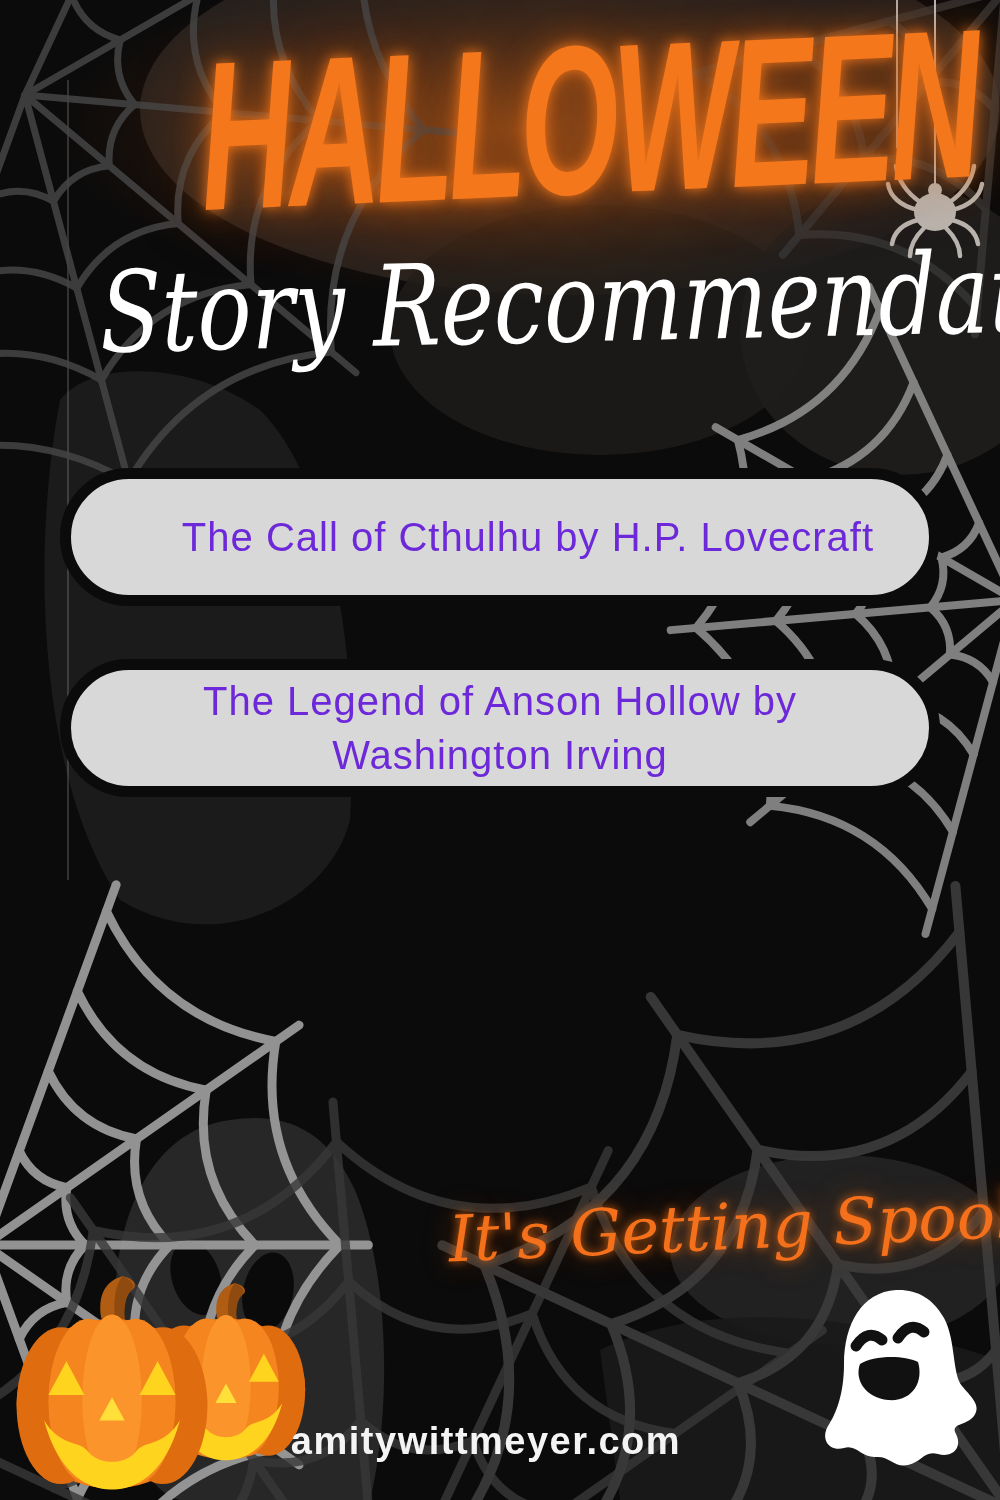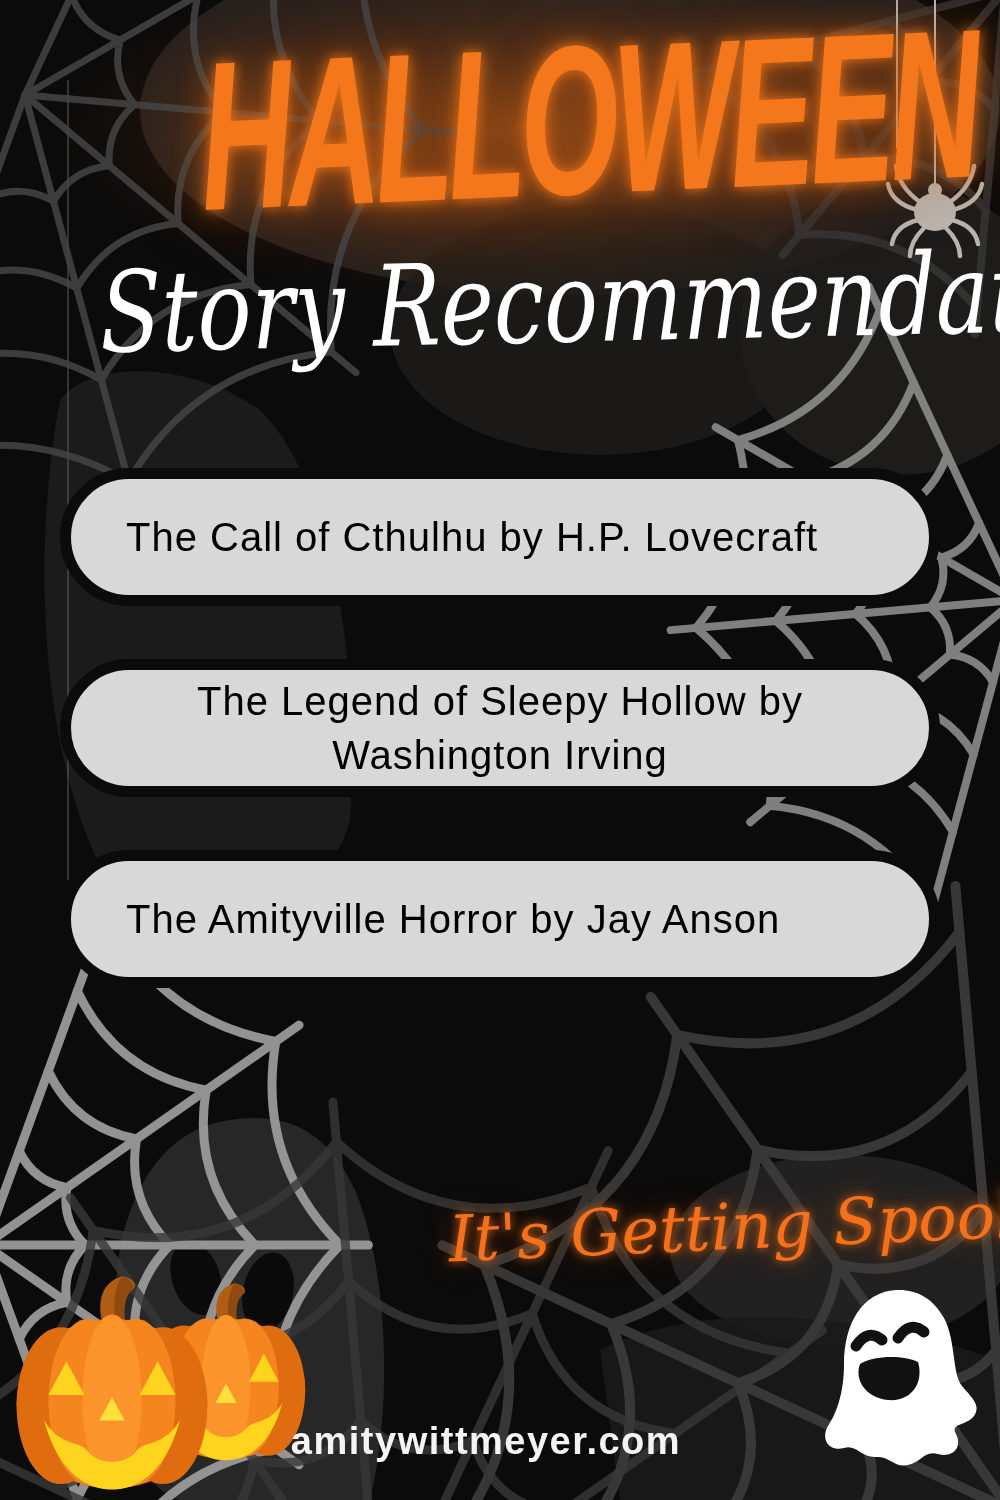--- a/index.html
+++ b/index.html
@@ -24,22 +24,22 @@
     transform:scaleX(0.80) rotate(-1deg);transform-origin:50% 50%;
     z-index:2;
   }
   .rec-list{
     position:absolute;top:468px;left:60px;width:880px;z-index:2;
     display:flex;flex-direction:column;gap:53px;
   }
   .rec-btn{
     box-sizing:border-box;width:100%;height:138px;
     background:#D8D8D8;border:11px solid #0b0b0b;border-radius:80px;
-    display:flex;align-items:center;justify-content:flex-start;
-    color:#000000;font-size:40px;line-height:1.35;letter-spacing:1px;
+    display:flex;align-items:center;justify-content:flex-end;
+    color:#6d28d9;font-size:40px;line-height:1.35;letter-spacing:1px;
     text-align:center;padding:0 55px;cursor:pointer;
   }
   .tagline{
     position:absolute;top:1178px;right:-8px;width:560px;text-align:right;
     font-family:"DejaVu Serif",serif;font-style:italic;font-weight:400;
     font-size:64px;color:#F4701B;white-space:nowrap;
     transform:rotate(-2.5deg);transform-origin:100% 50%;
     text-shadow:0 0 10px rgba(244,112,20,.85),0 0 32px rgba(244,112,20,.45);
     z-index:2;
   }
@@ -148,24 +148,21 @@
     </svg>
 
   <div class="title">HALLOWEEN</div>
   <div class="subtitle">Story Recommendations</div>
 
   <div class="rec-list">
     <div class="rec-btn">
       <span>The Call of Cthulhu by H.P. Lovecraft</span>
     </div>
     <div class="rec-btn">
-      <span>The Legend of Sleepy Hollow by Washington Irving</span>
-    </div>
-    <div class="rec-btn">
-      <span>The Amityville Horror by Jay Anson</span>
+      <span>The Legend of Anson Hollow by Washington Irving</span>
     </div>
   </div>
 
   <div class="tagline">It's Getting Spooky.</div>
 
   <div class="spider-wrap">
     <svg width="115" height="265" viewBox="0 0 115 265">
       <line x1="12" y1="0" x2="12" y2="148" stroke="#d8d4cf" stroke-width="2" opacity="0.8"></line>
       <line x1="50" y1="0" x2="50" y2="196" stroke="#d8d4cf" stroke-width="2" opacity="0.85"></line>
       <g stroke="#b9b4ae" stroke-width="4.5" fill="none" stroke-linecap="round">

